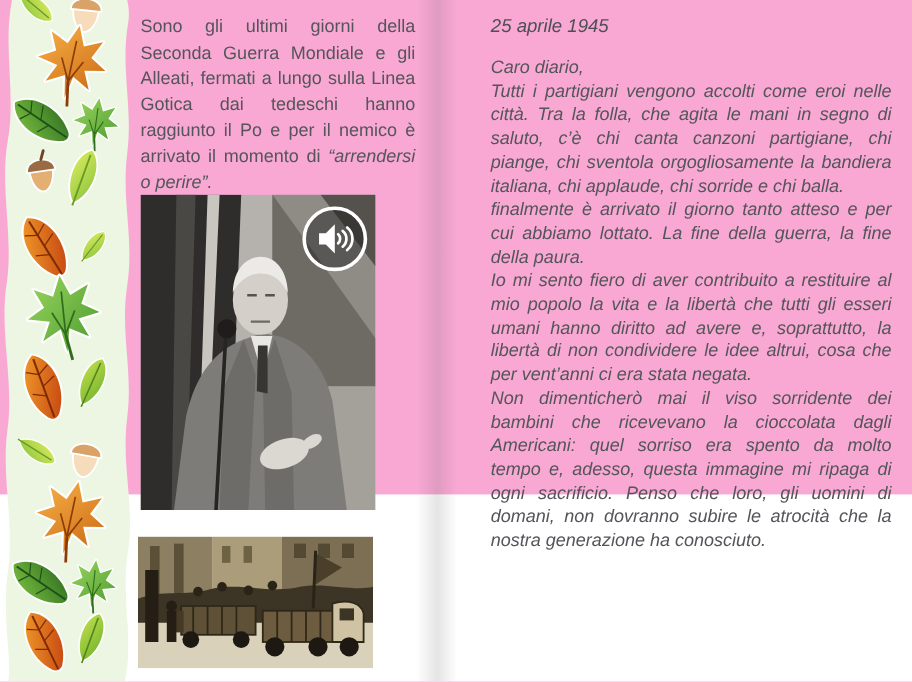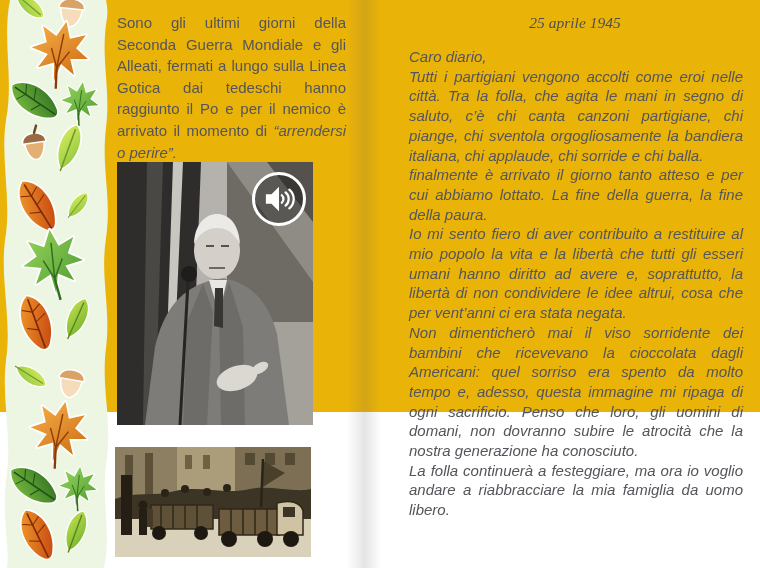--- a/index.html
+++ b/index.html
@@ -1,20 +1,20 @@
 <!DOCTYPE html>
 <html><head>
 <meta charset="utf-8">
 <style>
   html,body{margin:0;padding:0;}
   body{
     width:760px;height:568px;background:#ffffff;overflow:hidden;
     font-family:"Liberation Sans", sans-serif;color:#55565c;
   }
-  .page{position:relative;width:760px;height:412px;background:#eab308;}
+  .page{position:relative;width:760px;height:412px;background:#f9a8d4;}
 
   
   .leaf-border{position:absolute;left:0;top:0;width:114px;height:568px;}
 
   
   .intro{
     position:absolute;left:117px;top:12px;width:229px;margin:0;
     font-size:15px;line-height:21.6px;text-align:justify;color:#54555a;
   }
   .intro em{font-style:italic;}
@@ -34,22 +34,22 @@
 
   
   .divider{
     position:absolute;left:347px;top:0;width:34px;height:568px;
     background:linear-gradient(to right, rgba(90,90,90,0) 0%, rgba(90,90,90,0.16) 52%, rgba(90,90,90,0) 100%);
   }
 
   
   .right-col{position:absolute;left:409px;top:14px;width:334px;font-style:italic;}
   .diary-date{
-    text-align:center;font-size:15.5px;color:#4e4f54;
-    padding-right:2px;margin:0 0 15px 0;font-family:Liberation Serif, serif;
+    text-align:left;font-size:15.5px;color:#4e4f54;
+    padding-right:2px;margin:0 0 15px 0;
   }
   .diary-body p{
     margin:0;font-size:15px;line-height:19.7px;
     text-align:justify;color:#54555a;
   }
 </style>
 </head>
 <body>
 
 <div class="page">
@@ -251,17 +251,16 @@
   <div class="divider"></div>
 
   <div class="right-col">
     <div class="diary-date">25 aprile 1945</div>
     <div class="diary-body">
       <p>Caro diario,</p>
       <p>Tutti i partigiani vengono accolti come eroi nelle città. Tra la folla, che agita le mani in segno di saluto, c’è chi canta canzoni partigiane, chi piange, chi sventola orgogliosamente la bandiera italiana, chi applaude, chi sorride e chi balla.</p>
       <p>finalmente è arrivato il giorno tanto atteso e per cui abbiamo lottato. La fine della guerra, la fine della paura.</p>
       <p>Io mi sento fiero di aver contribuito a restituire al mio popolo la vita e la libertà che tutti gli esseri umani hanno diritto ad avere e, soprattutto, la libertà di non condividere le idee altrui, cosa che per vent’anni ci era stata negata.</p>
       <p>Non dimenticherò mai il viso sorridente dei bambini che ricevevano la cioccolata dagli Americani: quel sorriso era spento da molto tempo e, adesso, questa immagine mi ripaga di ogni sacrificio. Penso che loro, gli uomini di domani, non dovranno subire le atrocità che la nostra generazione ha conosciuto.</p>
-      <p>La folla continuerà a festeggiare, ma ora io voglio andare a riabbracciare la mia famiglia da uomo libero.</p>
     </div>
   </div>
 
 </div>
 
 </body></html>

